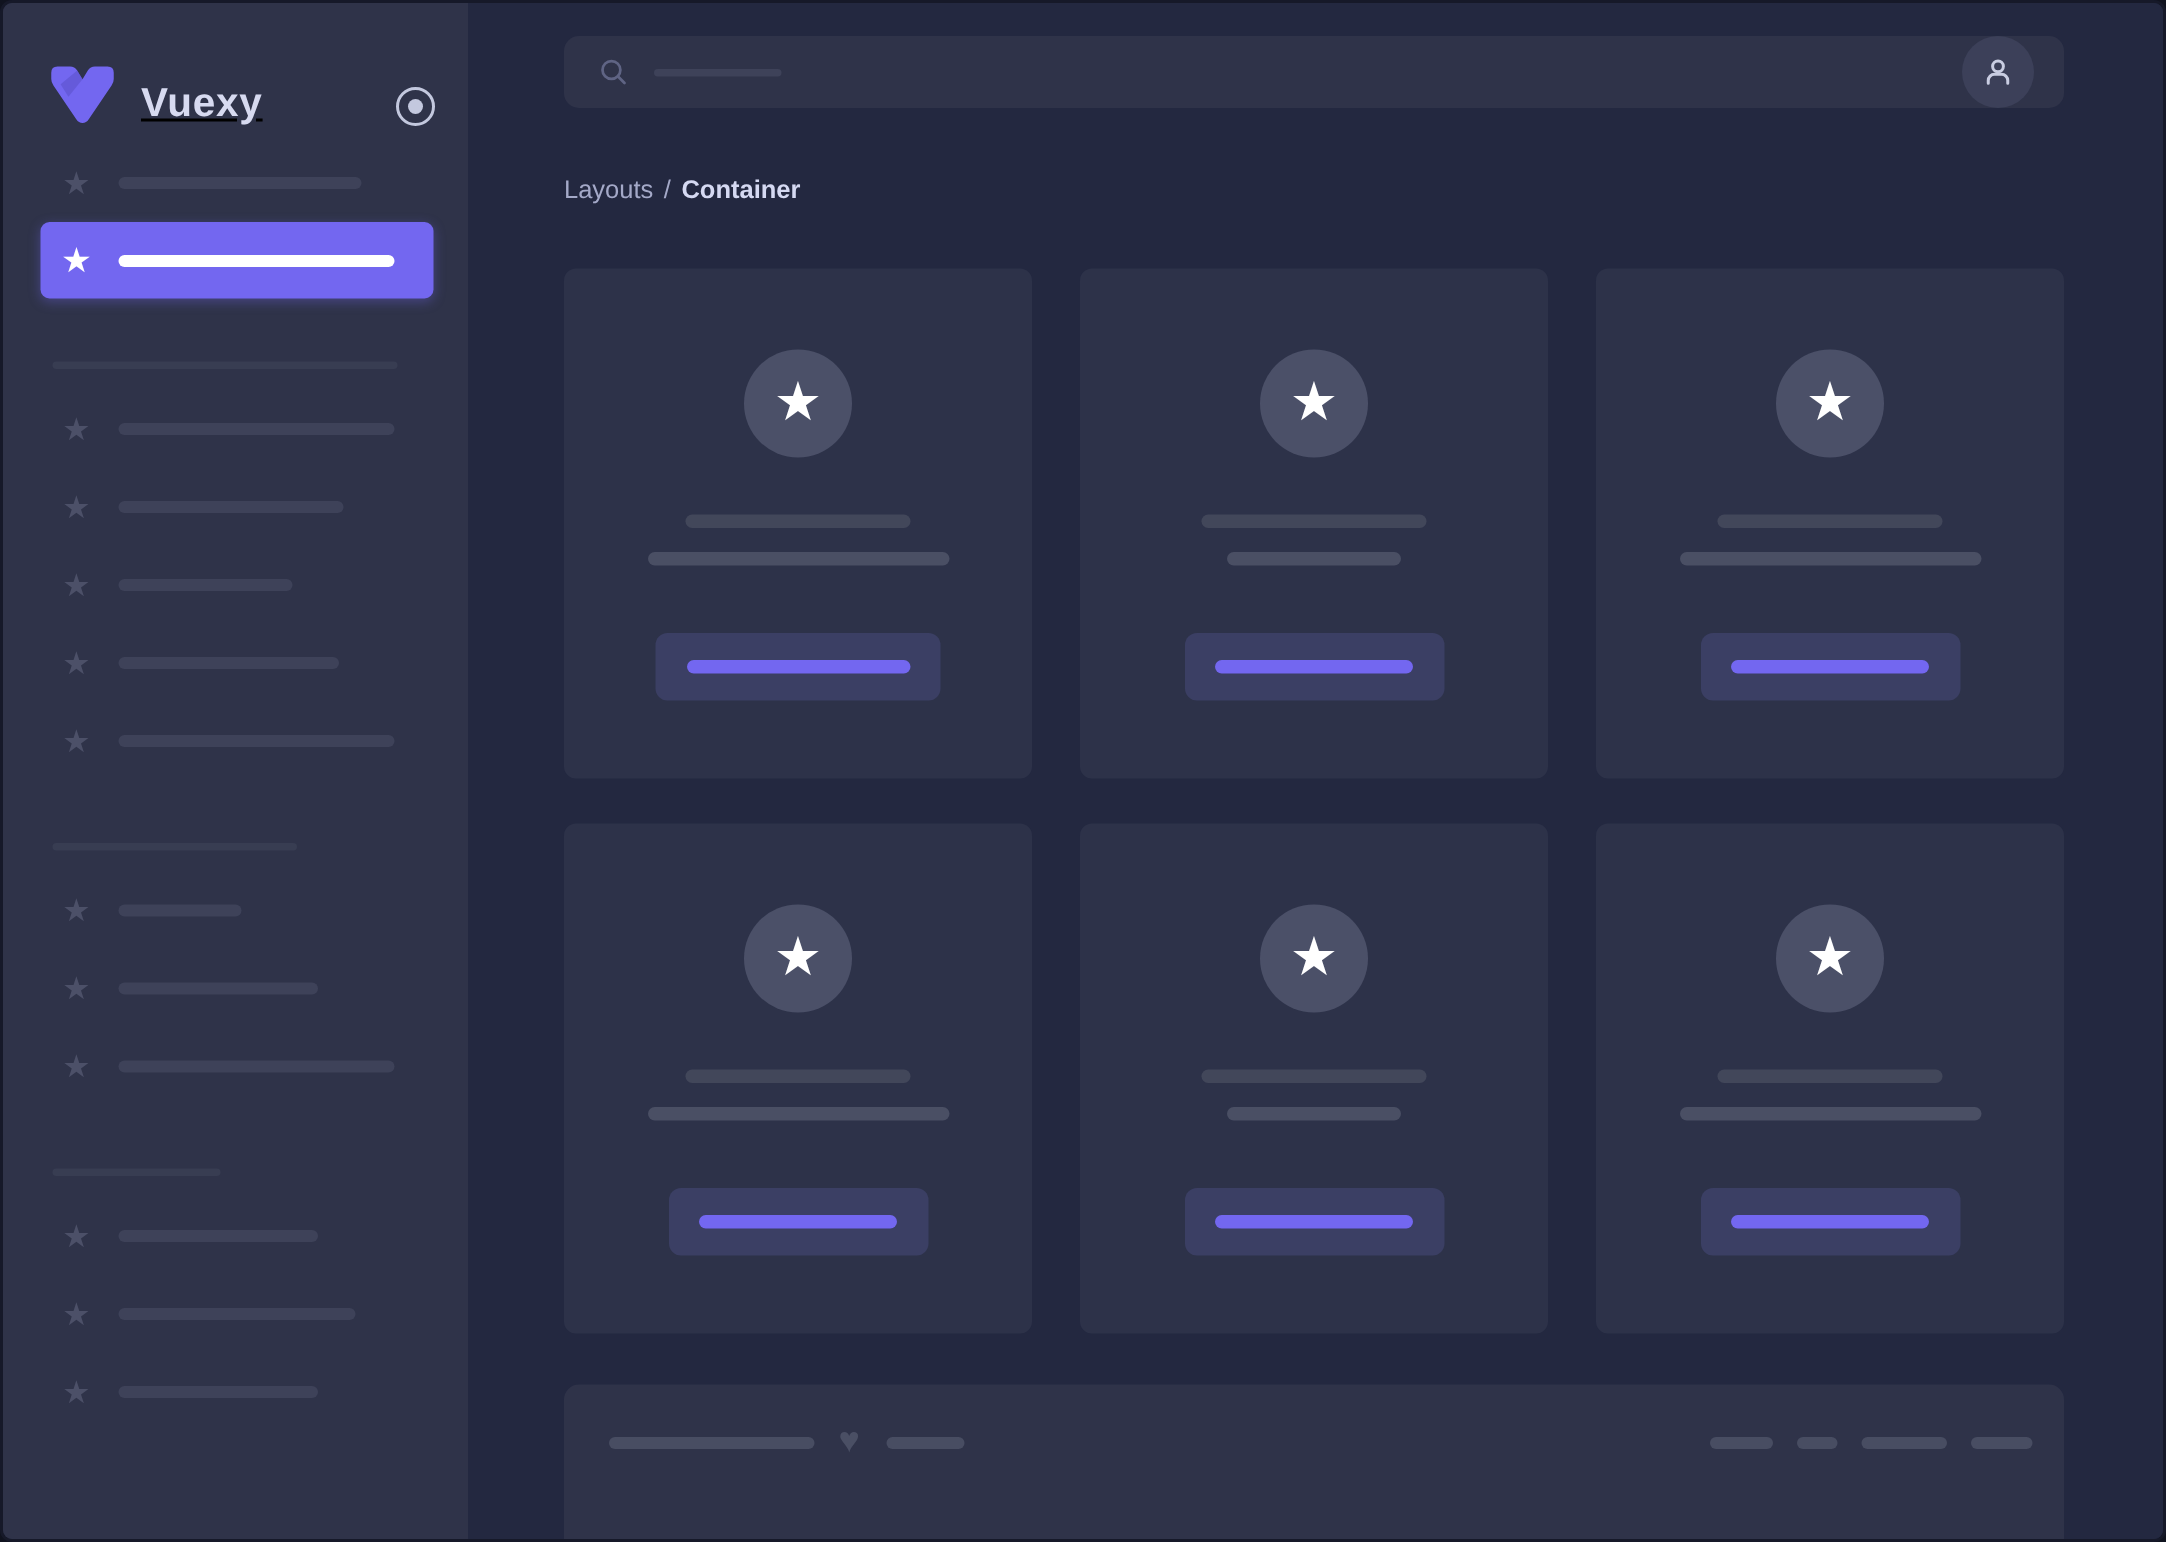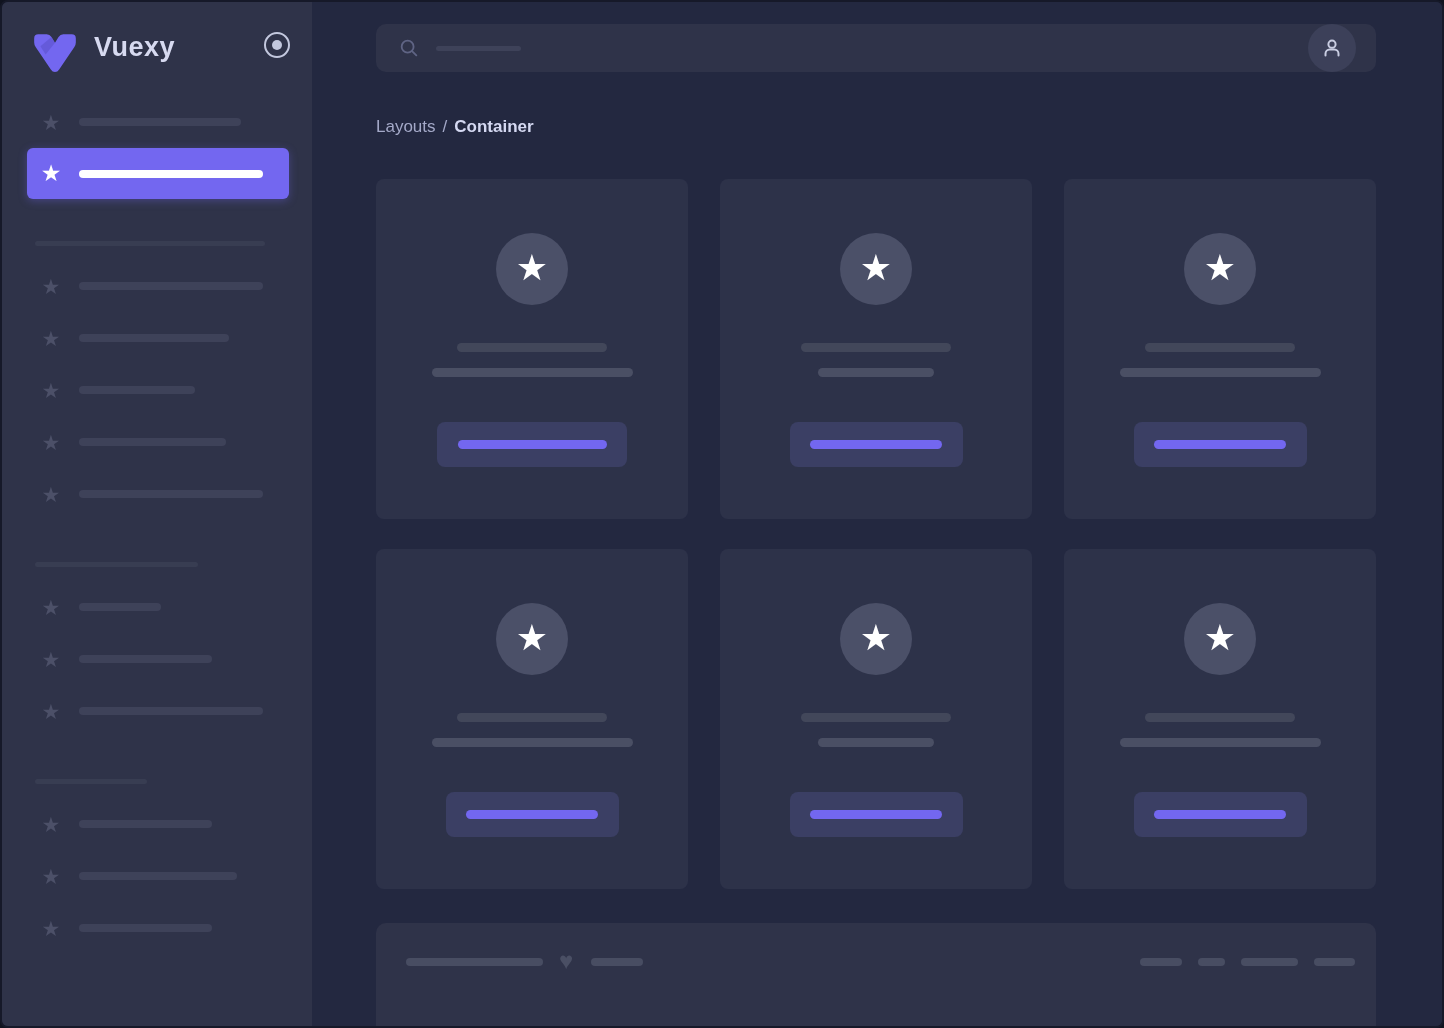--- a/index.html
+++ b/index.html
@@ -24,21 +24,21 @@
     overflow:hidden;display:flex;
     background:var(--content-bg);
   }
 
   
   .sidebar{
     width:310px;flex:0 0 310px;height:100%;
     background:var(--sidebar-bg);
     overflow:hidden;
   }
-  .brand{display:flex;align-items:flex-start;padding:30px 22px 0 28px;height:82px;}
+  .brand{display:flex;align-items:flex-end;padding:30px 22px 0 28px;height:82px;text-decoration:underline;}
   .brand-name{
     margin-left:14px;font-size:27px;font-weight:700;letter-spacing:.5px;
     color:var(--text-bright);
   }
   .menu-toggle{
     margin-left:auto;width:26px;height:26px;border-radius:50%;
     border:2px solid #c3c8de;display:flex;align-items:center;justify-content:center;
     cursor:pointer;background:transparent;
   }
   .menu-toggle .dot{width:10px;height:10px;border-radius:50%;background:#c3c8de;}

